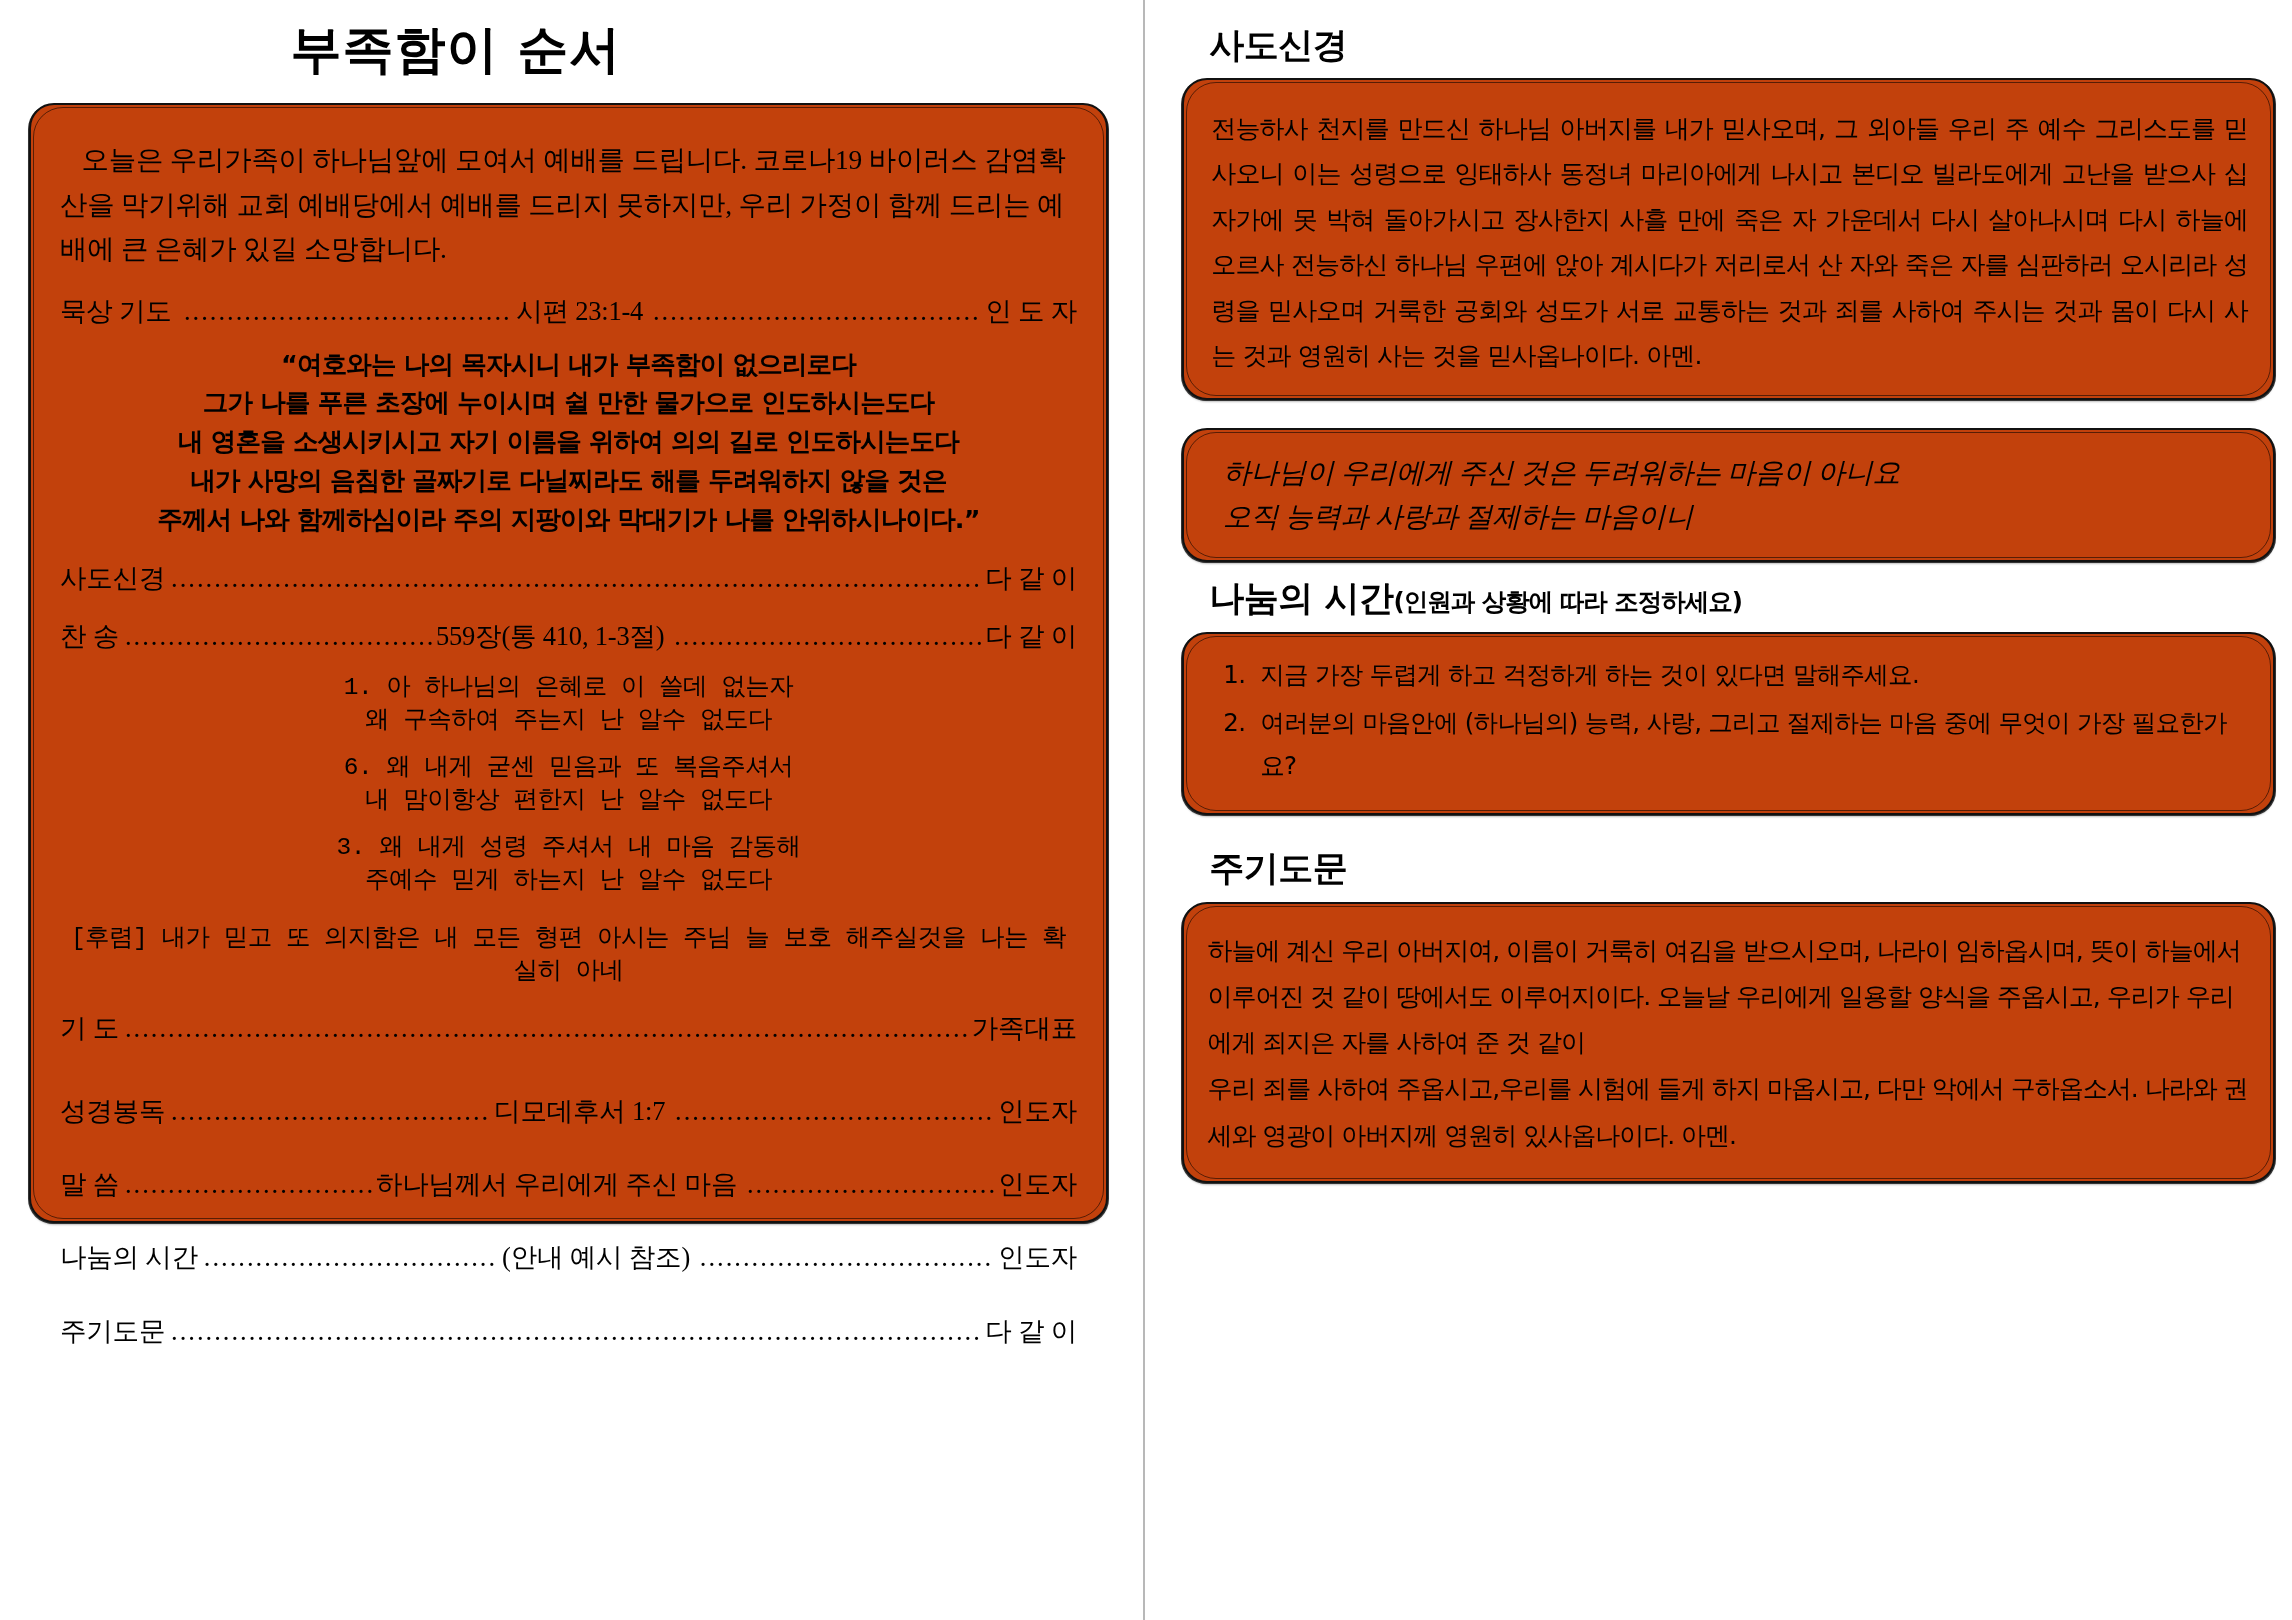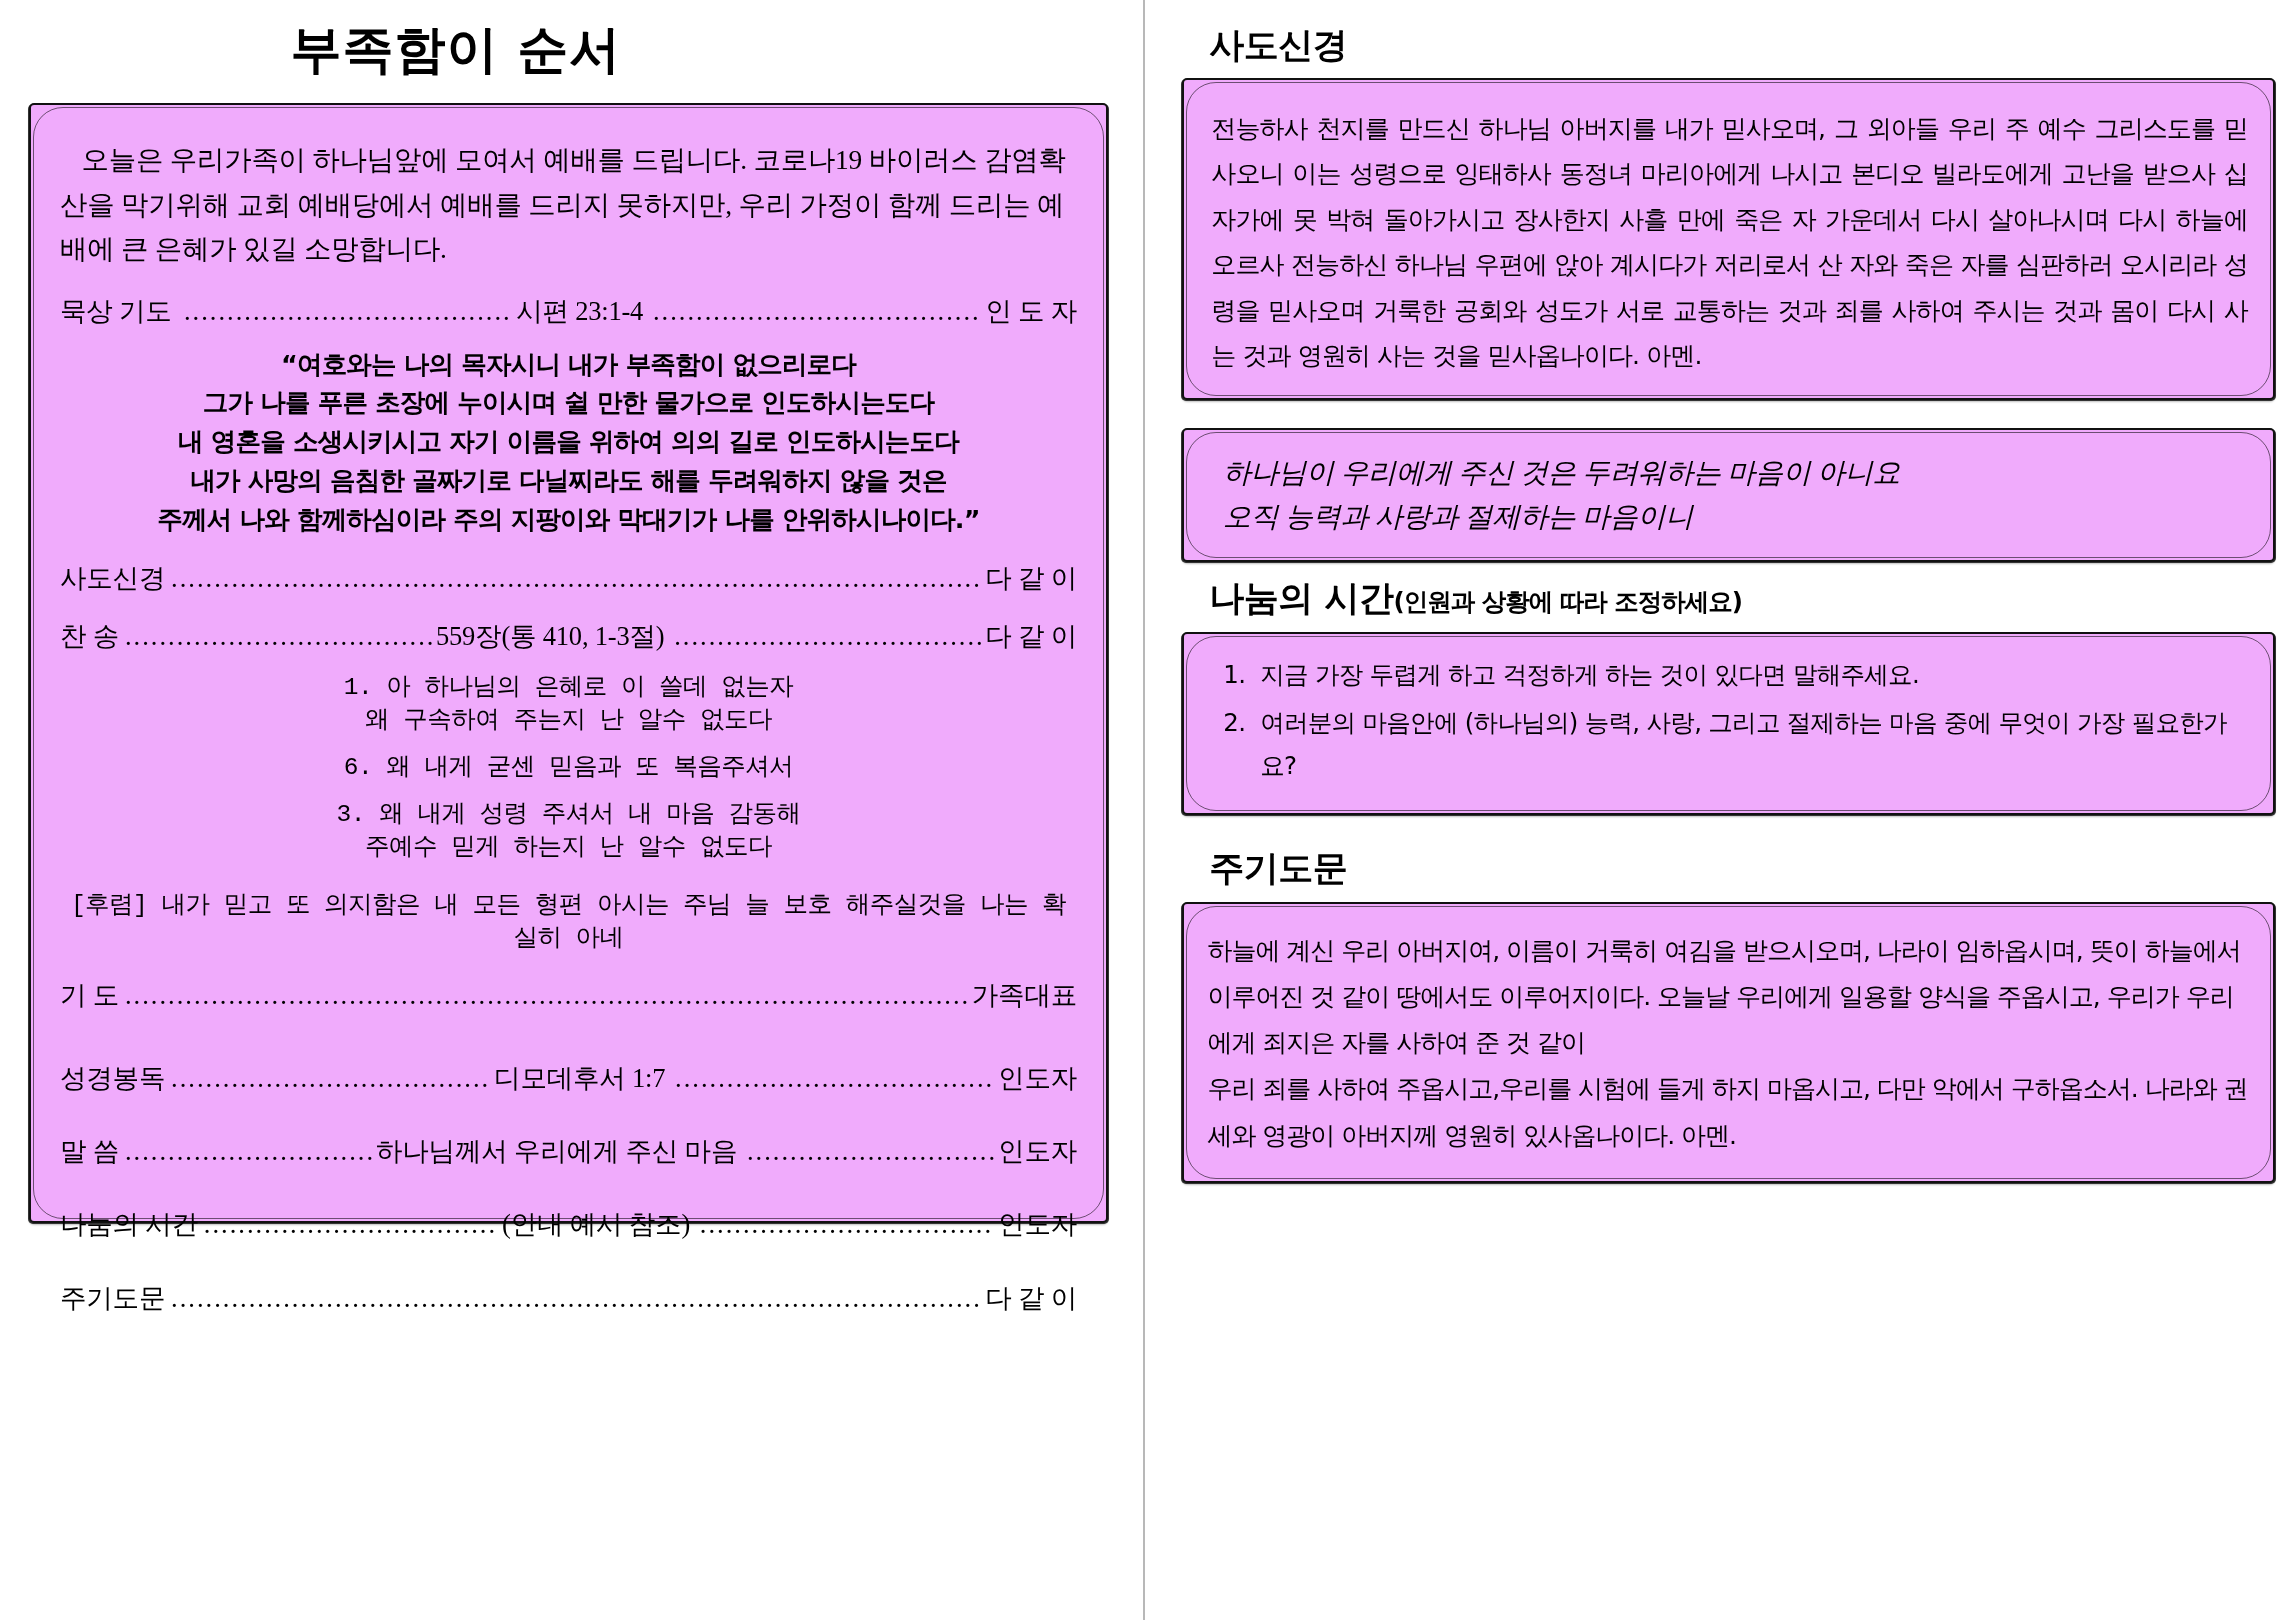--- a/index.html
+++ b/index.html
@@ -68,23 +68,23 @@
   .sec-title .sub {
     font-size: 24.5px;
     font-weight: 700;
     letter-spacing: -1px;
   }
 
   
   .rbox {
     position: relative;
     border: 2.9px solid #111111;
-    border-radius: 5px;
+    border-radius: 25px;
     box-sizing: border-box;
-    background: #f0abfc;
+    background: #c2410c;
     box-shadow: 1px 1px 0 #333, -1px 1px 0 #333, 0 2px 2px rgba(0,0,0,0.25);
   }
   .rbox::before {
     content: "";
     position: absolute;
     left: 2px; right: 2px; top: 2px; bottom: 2px;
     border: 1px solid rgba(0,0,0,0.55);
     border-radius: 30px;
     pointer-events: none;
   }
@@ -252,20 +252,21 @@
         <span class="who">다 같 이</span>
       </div>
 
       <div class="hymn">
         <span class="verse">
           <span class="l1">1. 아 하나님의 은혜로 이 쓸데 없는자</span>
           <span class="l2">왜 구속하여  주는지  난 알수 없도다</span>
         </span>
         <span class="verse">
           <span class="l1">6. 왜 내게 굳센 믿음과  또 복음주셔서</span>
+          <span class="l2">내 맘이항상 편한지 난 알수 없도다</span>
         </span>
         <span class="verse">
           <span class="l1">3. 왜 내게 성령 주셔서 내 마음 감동해</span>
           <span class="l2">주예수 믿게 하는지 난 알수 없도다</span>
         </span>
         <span class="refrain">
           <span class="l1">[후렴] 내가 믿고 또 의지함은  내 모든 형편 아시는 주님</span>
           <span class="l2">늘 보호 해주실것을 나는 확실히 아네</span>
         </span>
       </div>

